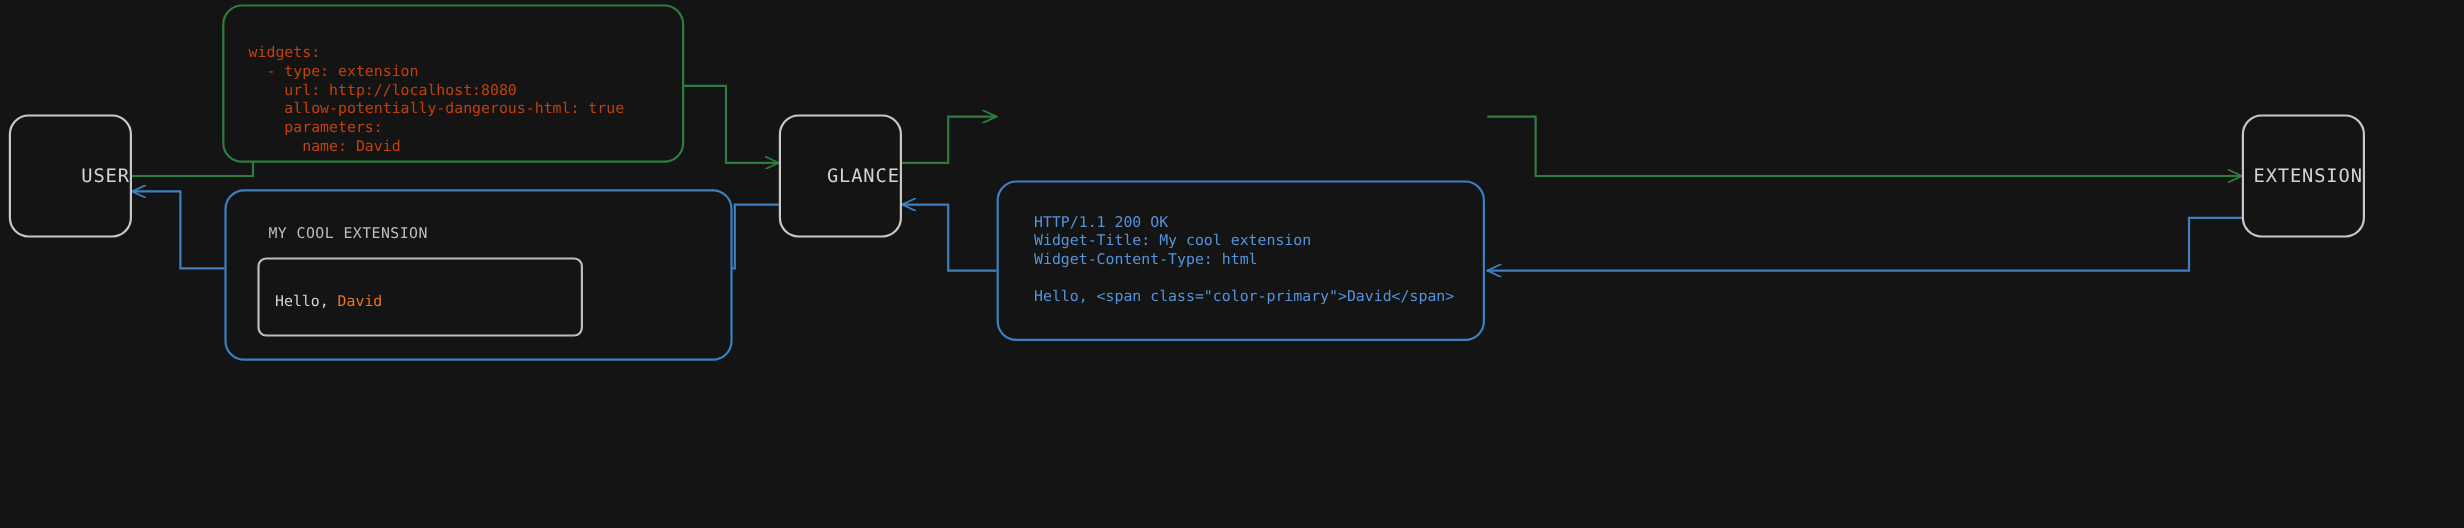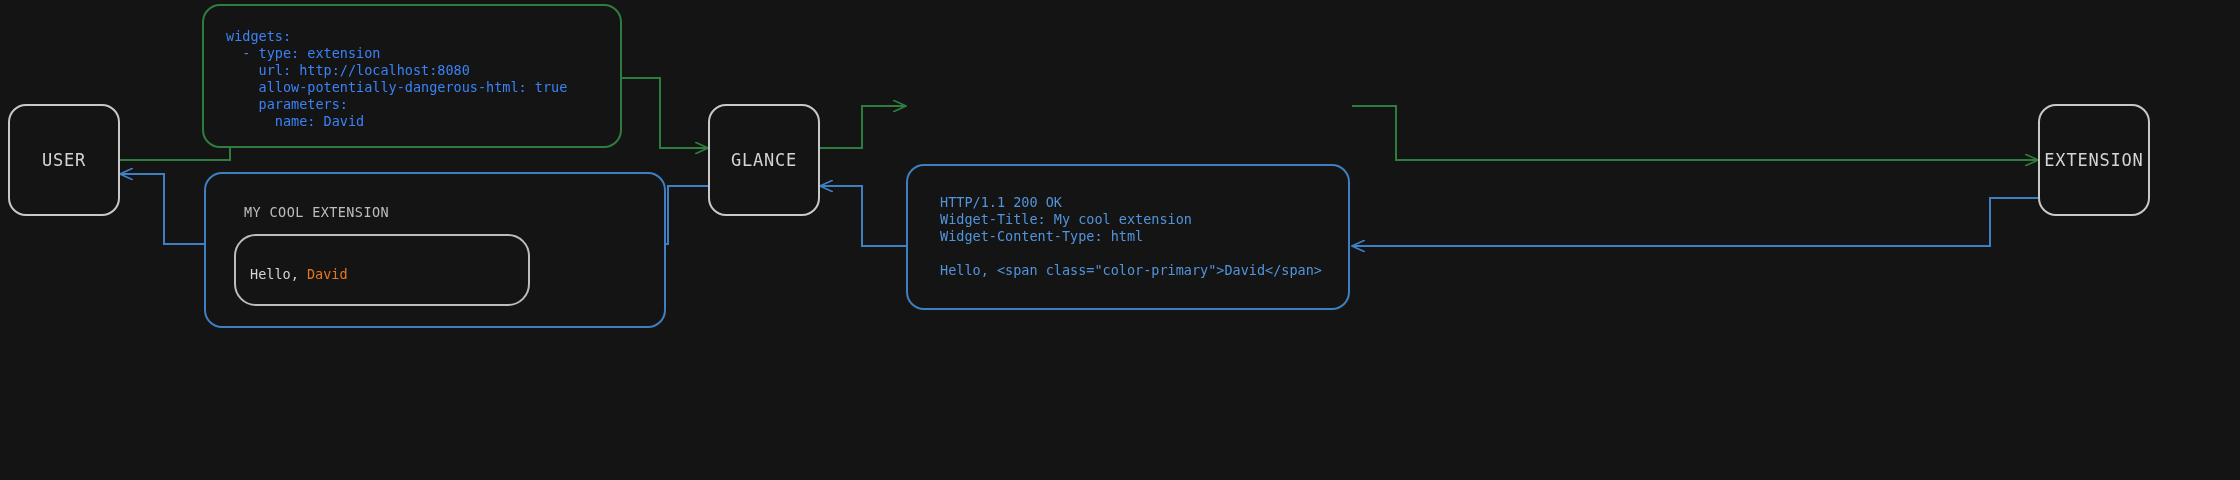--- a/index.html
+++ b/index.html
@@ -26,21 +26,21 @@
 
   
   .node {
     position: absolute;
     box-sizing: border-box;
     border: 2px solid #c8c8c8;
     border-radius: 18px;
     background: #141414;
     display: flex;
     align-items: center;
-    justify-content: center;
+    justify-content: flex-end;
     color: #d4d4d4;
     font-family: "DejaVu Sans Mono", monospace;
     font-size: 17px;
     letter-spacing: 0.8px;
     z-index: 3;
   }
   #node-user     { left: 8px;    top: 104px; width: 112px; height: 112px; }
   #node-glance   { left: 708px;  top: 104px; width: 112px; height: 112px; }
   #node-extension{ left: 2038px; top: 104px; width: 112px; height: 112px; }
 
@@ -60,21 +60,21 @@
   #panel-render   { left: 204px;  top: 172px; width: 462px; height: 156px; }
   #panel-response { left: 906px;  top: 164px; width: 444px; height: 146px; }
 
   .code {
     font-family: "DejaVu Sans Mono", monospace;
     font-size: 13.5px;
     line-height: 17px;
     white-space: pre;
     margin: 0;
   }
-  .code.green { color: #3b82f6; }
+  .code.green { color: #c2410c; margin-top: 12px; }
   .code.blue  { color: #5294dd; }
 
   #panel-yaml .code     { position: absolute; left: 22px; top: 22px; }
   #panel-request .code  { position: absolute; left: 32px; top: 36px; }
   #panel-response .code { position: absolute; left: 32px; top: 28px; }
 
   
   #widget-title {
     position: absolute;
     left: 38px;
@@ -86,21 +86,21 @@
     white-space: pre;
   }
   #widget-body {
     position: absolute;
     left: 28px;
     top: 60px;
     width: 296px;
     height: 72px;
     box-sizing: border-box;
     border: 2px solid #bdbdbd;
-    border-radius: 22px;
+    border-radius: 8px;
     background: #141414;
   }
   #widget-text {
     position: absolute;
     left: 14px;
     top: 30px;
     font-family: "DejaVu Sans Mono", monospace;
     font-size: 13.5px;
     color: #d4d4d4;
     white-space: pre;

